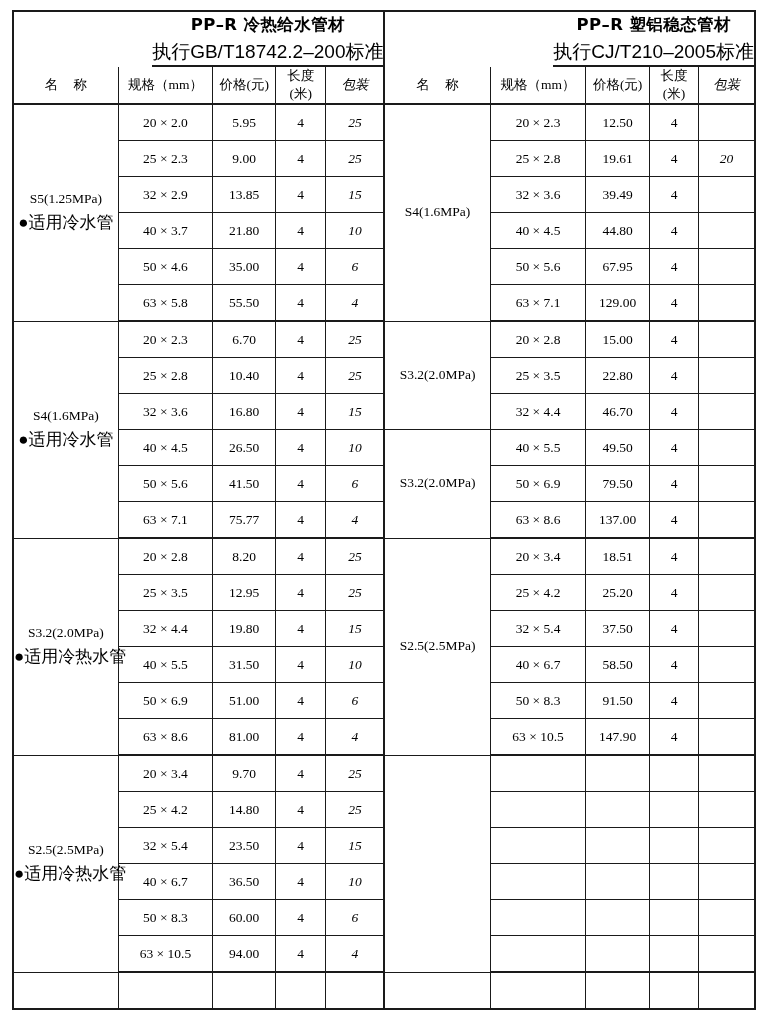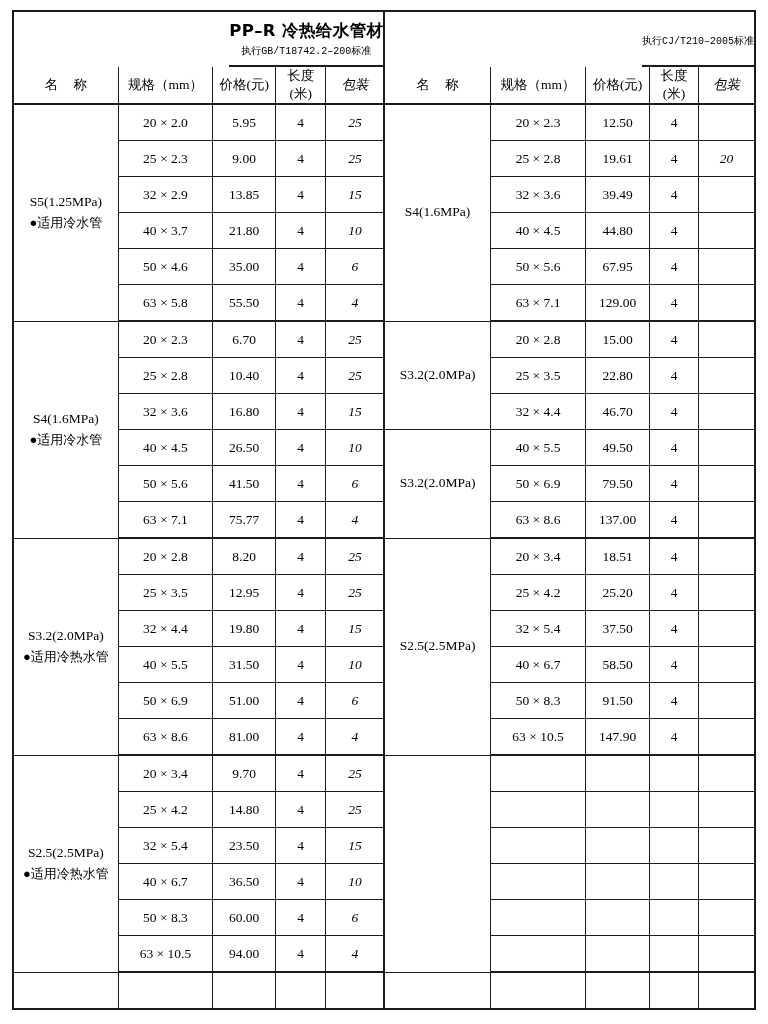--- a/index.html
+++ b/index.html
@@ -54,22 +54,22 @@
   }
   .title-main {
     font-family: "DejaVu Sans", "Liberation Sans", sans-serif;
     font-weight: bold;
     font-size: 16.5px;
     letter-spacing: 0.4px;
     line-height: 1.25;
     white-space: nowrap;
   }
   .title-sub {
-    font-family: Liberation Mono, monospace;
-    font-size: 10px;
+    font-family: Liberation Sans, sans-serif;
+    font-size: 19px;
     margin-top: 5px;
     line-height: 1.2;
     white-space: nowrap;
   }
 
   
   table.grid {
     border-collapse: collapse;
     width: 100%;
     table-layout: fixed;
@@ -100,21 +100,21 @@
   
   tr.group-end > td { border-bottom-width: 2.4px; }
   td.name-cell {
     border-bottom-width: 2.4px;
     border-top-width: 2.4px;
     line-height: 1.55;
     font-size: 13px;
   }
   td.name-cell.soft-top { border-top-width: 1.2px; }
   td.name-cell .nm-line1 { display: block; white-space: nowrap; }
-  td.name-cell .nm-line2 { display: block; white-space: nowrap; font-size: 13px; }
+  td.name-cell .nm-line2 { display: block; white-space: nowrap; font-size: 17px; }
 
   tr.last-row > td { border-bottom: none; }
 
   .spec { white-space: nowrap; }
 
   
   .panel-left  col.c-name { width: 28.2%; }
   .panel-left  col.c-spec { width: 25.6%; }
   .panel-left  col.c-price{ width: 17.0%; }
   .panel-left  col.c-len  { width: 13.6%; }
@@ -324,20 +324,21 @@
               <td></td>
               <td></td>
               <td></td>
             </tr>
           </tbody>
       </table>
     </div>
 
     <div class="panel panel-right">
       <div class="title-block">
+        <div class="title-main">PP–R 塑铝稳态管材</div>
         <div class="title-sub">执行CJ/T210–2005标准</div>
       </div>
       <table class="grid">
         <colgroup>
           <col class="c-name">
             <col class="c-spec">
             <col class="c-price">
             <col class="c-len">
             <col class="c-pack">
         </colgroup>

